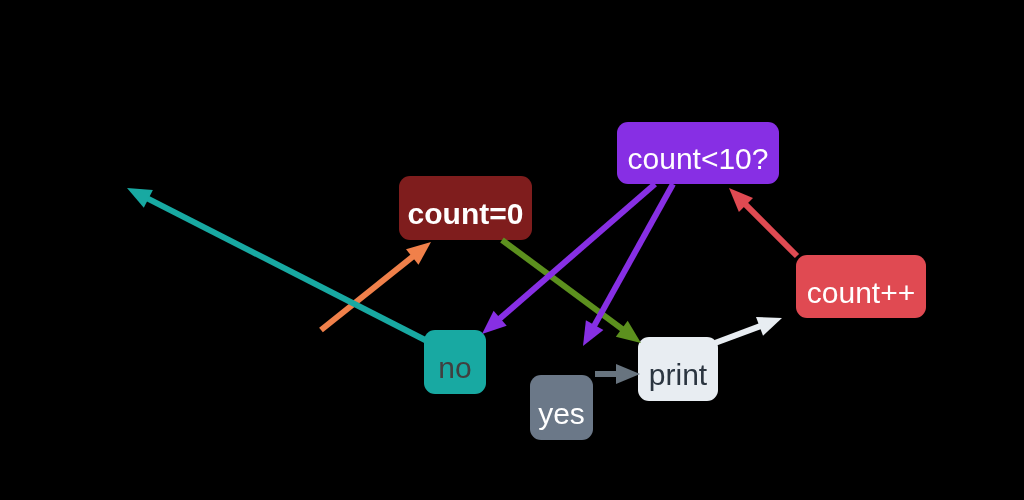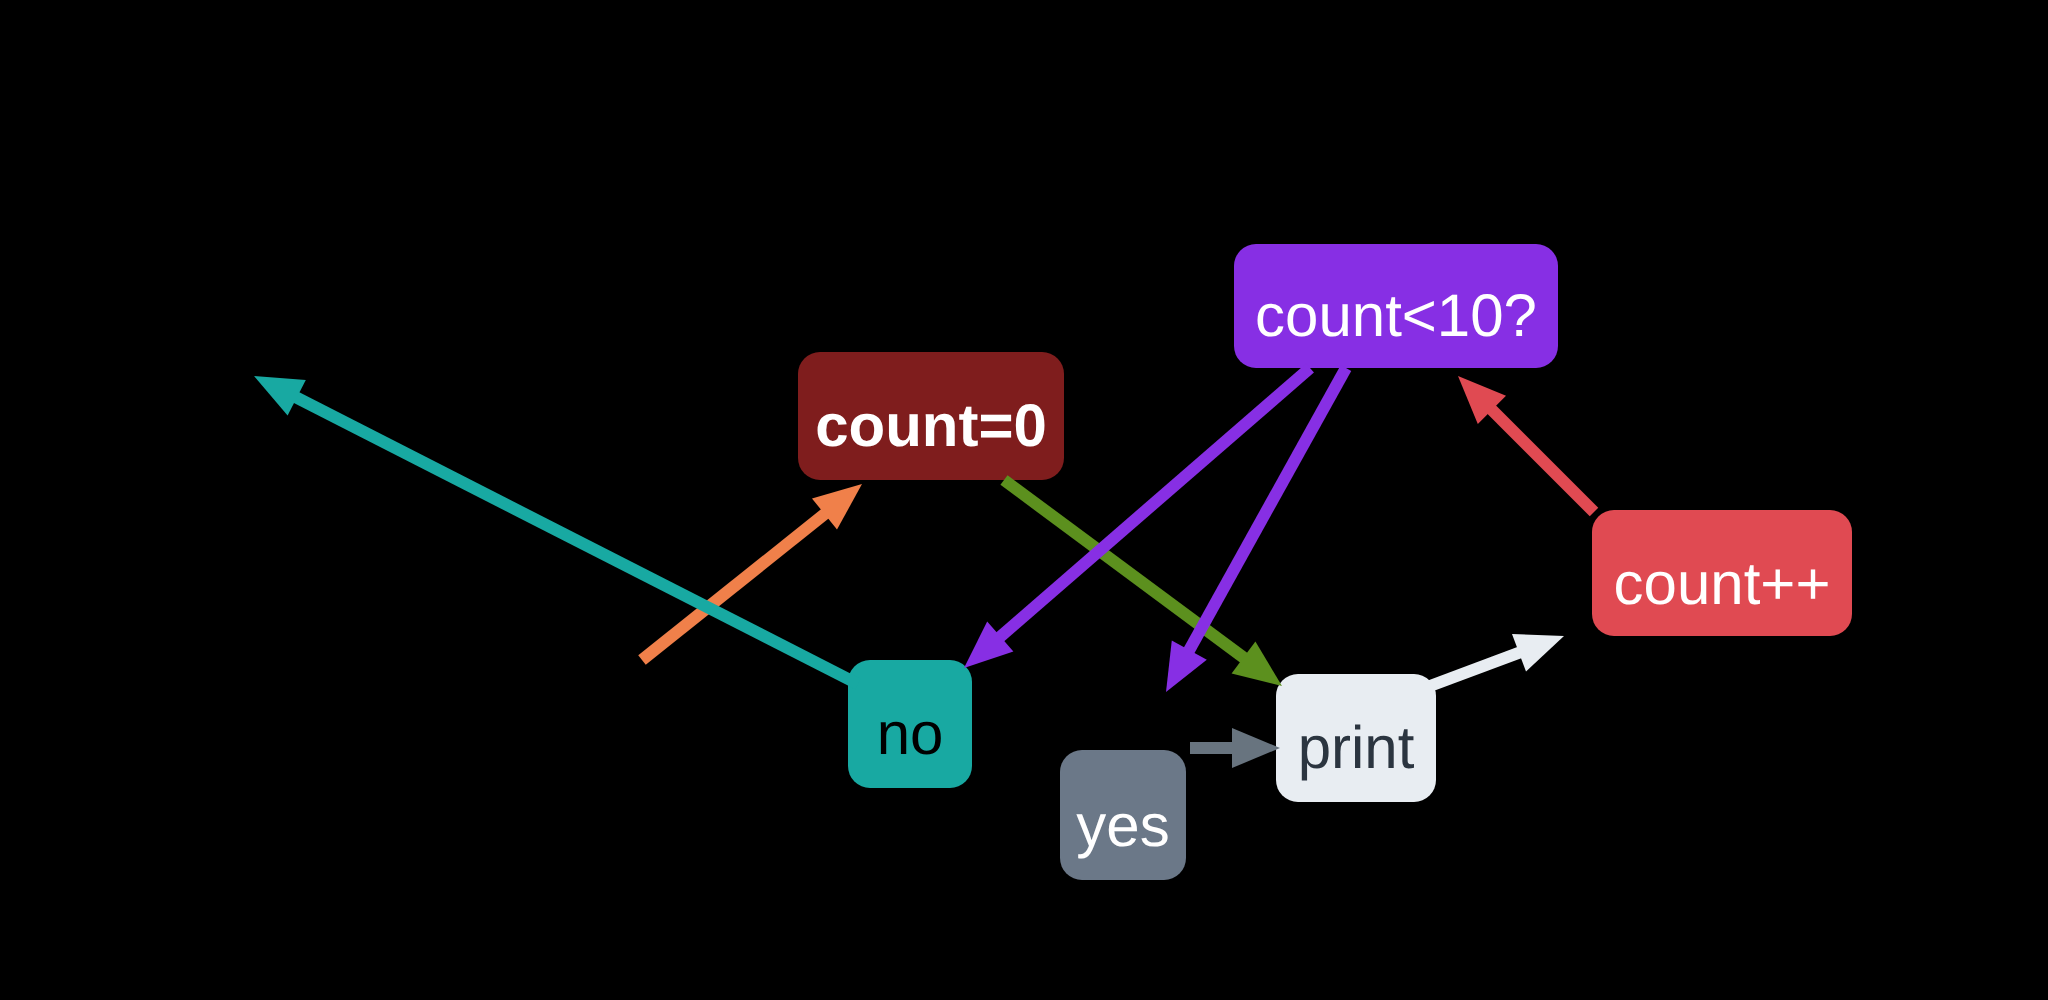--- a/index.html
+++ b/index.html
@@ -43,21 +43,21 @@
 
   <div class="node" style="left: 399px; top: 176px; width: 133px; height: 64px; background: #7f1d1d; color: rgb(255, 255, 255); font-weight: bold;">
     <span>count=0</span>
   </div>
   <div class="node" style="left: 617px; top: 122px; width: 162px; height: 62px; background: rgb(135, 47, 228); color: rgb(255, 255, 255);">
     <span>count&lt;10?</span>
   </div>
   <div class="node" style="left: 772px; top: 255px; width: 130px; height: 63px; background: rgb(224, 74, 82); color: rgb(255, 255, 255); margin-left: 24px;">
     <span>count++</span>
   </div>
-  <div class="node" style="left: 424px; top: 330px; width: 62px; height: 64px; background: rgb(24, 169, 162); color: #000000;">
+  <div class="node" style="left: 424px; top: 330px; width: 62px; height: 64px; background: rgb(24, 169, 162); color: #404040;">
     <span>no</span>
   </div>
   <div class="node" style="left: 530px; top: 347px; width: 63px; height: 65px; background: rgb(107, 120, 136); color: rgb(255, 255, 255); margin-top: 28px;">
     <span>yes</span>
   </div>
   <div class="node" style="left: 638px; top: 337px; width: 80px; height: 64px; background: rgb(232, 237, 242); color: rgb(43, 53, 64); justify-content: center;">
     <span>print</span>
   </div>
 
   <svg class="edges-layer" width="1024" height="500" viewBox="0 0 1024 500">

